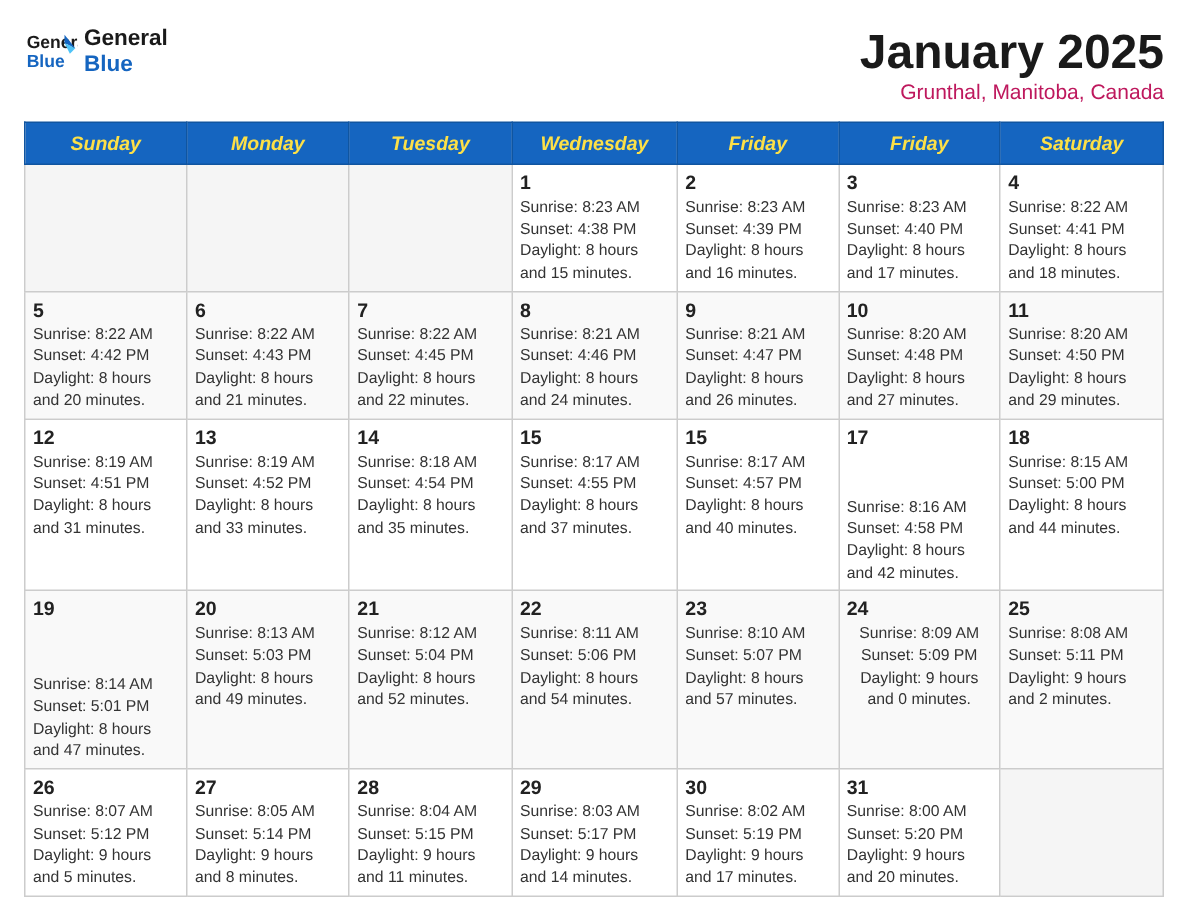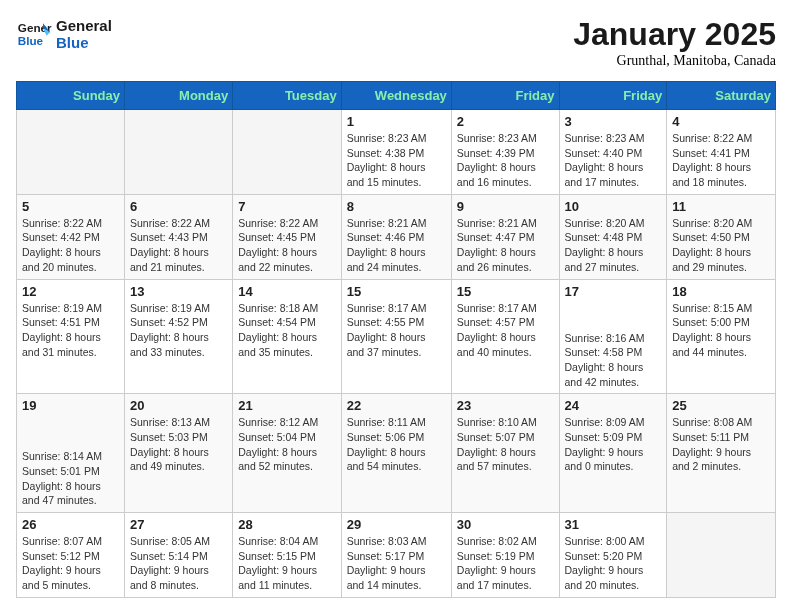--- a/index.html
+++ b/index.html
@@ -26,36 +26,36 @@
       height: 36px;
     }
     .title-area { text-align: right; }
     .cal-title {
       font-size: 32px;
       font-weight: bold;
       color: #1a1a1a;
     }
     .cal-subtitle {
       font-size: 14px;
-      color: #000000;
-      font-family: Liberation Serif, serif;
+      color: #be185d;
     }
     .calendar {
       width: 100%;
       border-collapse: collapse;
       border: 1px solid #ccc;
     }
     .calendar th {
       background: #1565c0;
-      color: #86efac;
+      color: #fde047;
       font-size: 13px;
       font-weight: bold;
       padding: 6px 4px;
-      text-align: right;
+      text-align: center;
       border: 1px solid #1055a0;
+      font-style: italic;
     }
     .calendar td {
       border: 1px solid #ccc;
       vertical-align: top;
       padding: 4px 5px;
       font-size: 11px;
       color: #222;
       width: 113px;
       min-height: 80px;
       background: #fff;
@@ -276,21 +276,21 @@
         </td>
         <td>
           <div class="day-num">23</div>
           <div class="day-info" style="white-space: pre-line;">Sunrise: 8:10 AM
 Sunset: 5:07 PM
 Daylight: 8 hours
 and 57 minutes.</div>
         </td>
         <td>
           <div class="day-num">24</div>
-          <div class="day-info" style="white-space: pre-line;">Sunrise: 8:09 AM
+          <div class="day-info" style="white-space: pre-line; text-align: center;">Sunrise: 8:09 AM
 Sunset: 5:09 PM
 Daylight: 9 hours
 and 0 minutes.</div>
         </td>
         <td>
           <div class="day-num">25</div>
           <div class="day-info" style="white-space: pre-line;">Sunrise: 8:08 AM
 Sunset: 5:11 PM
 Daylight: 9 hours
 and 2 minutes.</div>

